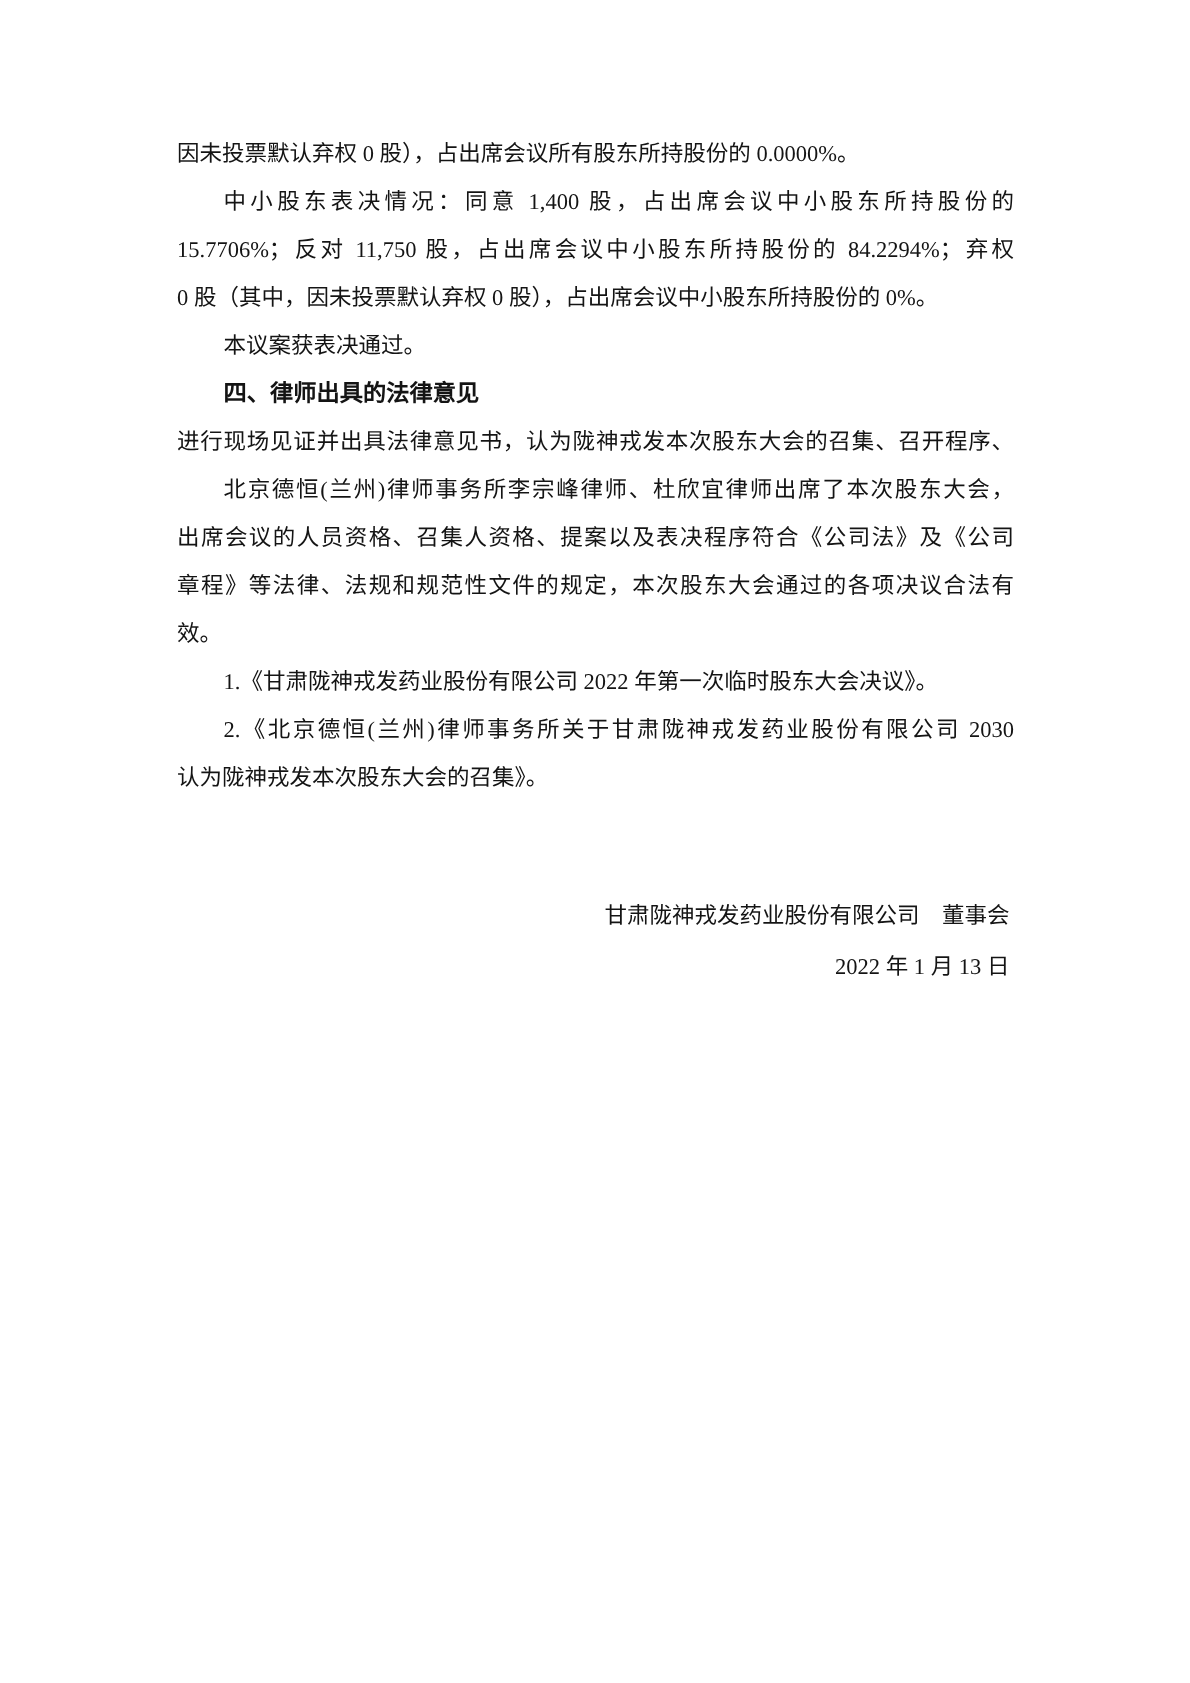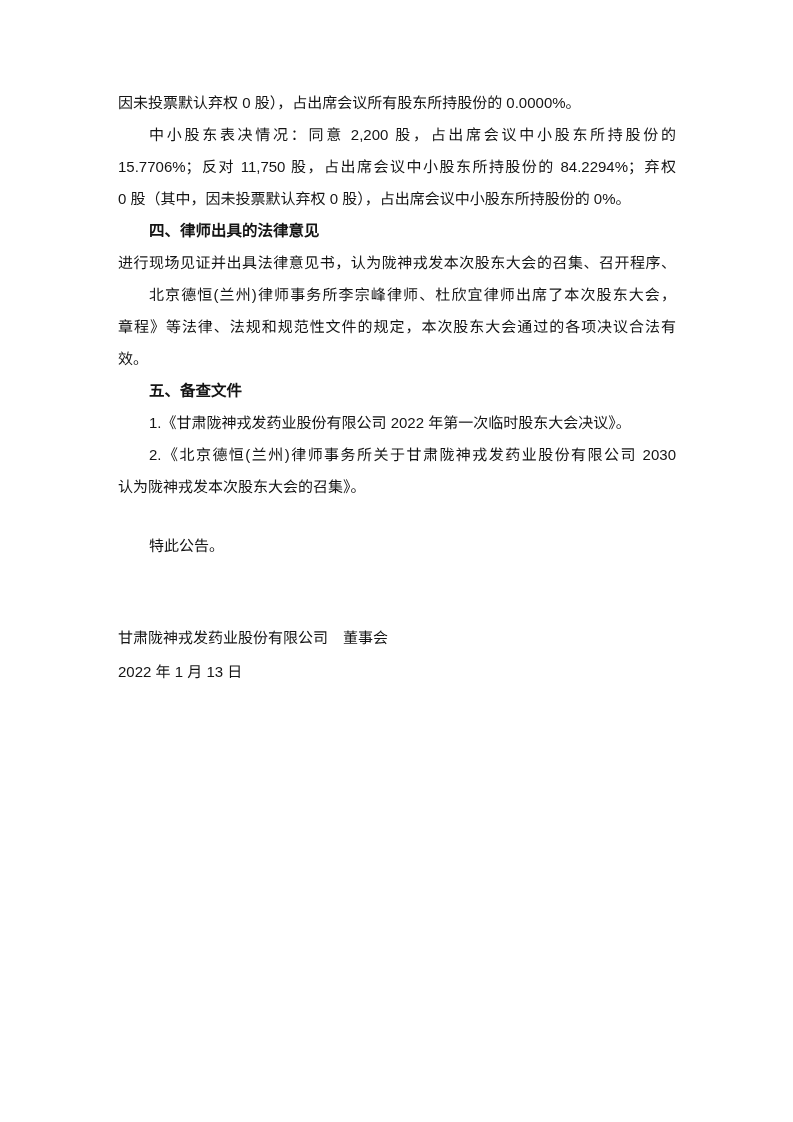--- a/index.html
+++ b/index.html
@@ -2,65 +2,65 @@
 <html lang="zh-CN"><head>
 <meta charset="utf-8">
 <style>
   html, body { margin: 0; padding: 0; background: #e8e8e8; }
   .page {
     position: relative;
     width: 793px;
     height: 1122px;
     margin: 0 auto;
     background: #ffffff;
-    font-family: Liberation Sans, sans-serif;
+    font-family: Liberation Serif, serif;
     font-size: 15px;
     color: #141414;
     overflow: hidden;
   }
   .content {
     position: absolute;
     left: 118px;
     top: 87px;
     width: 558px;
   }
   .ln {
     line-height: 32px;
     min-height: 32px;
     white-space: normal;
   }
   .ind  { text-indent: 31px; }
   .just { text-align: justify; text-align-last: justify; }
   .bold { font-weight: bold; font-size: 15.5px; }
-  .right { text-align: left; padding-right: 3px; }
+  .right { text-align: right; padding-right: 3px; }
   .gap-closing   { margin-top: 27px; }
   .gap-signature { margin-top: 60px; }
   .gap-date      { margin-top: 2px; }
 </style>
 </head>
 <body>
 
 <div class="page">
   <div class="content">
 
     <div class="ln">因未投票默认弃权 0 股），占出席会议所有股东所持股份的 0.0000%。</div>
-    <div class="ln ind just">中小股东表决情况：同意 2,200 股，占出席会议中小股东所持股份的</div>
+    <div class="ln ind just">中小股东表决情况：同意 1,400 股，占出席会议中小股东所持股份的</div>
     <div class="ln just">15.7706%；反对 11,750 股，占出席会议中小股东所持股份的 84.2294%；弃权</div>
     <div class="ln">0 股（其中，因未投票默认弃权 0 股），占出席会议中小股东所持股份的 0%。</div>
+    <div class="ln ind">本议案获表决通过。</div>
 
     <div class="ln ind bold">四、律师出具的法律意见</div>
     <div class="ln just">进行现场见证并出具法律意见书，认为陇神戎发本次股东大会的召集、召开程序、</div>
     <div class="ln ind just">北京德恒(兰州)律师事务所李宗峰律师、杜欣宜律师出席了本次股东大会，</div>
+    <div class="ln just">出席会议的人员资格、召集人资格、提案以及表决程序符合《公司法》及《公司</div>
     <div class="ln just">章程》等法律、法规和规范性文件的规定，本次股东大会通过的各项决议合法有</div>
     <div class="ln">效。</div>
 
-    <div class="ln ind bold">五、备查文件</div>
     <div class="ln ind">1.《甘肃陇神戎发药业股份有限公司 2022 年第一次临时股东大会决议》。</div>
     <div class="ln ind just">2.《北京德恒(兰州)律师事务所关于甘肃陇神戎发药业股份有限公司 2030</div>
     <div class="ln">认为陇神戎发本次股东大会的召集》。</div>
 
-    <div class="ln ind gap-closing">特此公告。</div>
 
     <div class="ln right gap-signature">甘肃陇神戎发药业股份有限公司　董事会</div>
     <div class="ln right gap-date">2022 年 1 月 13 日</div>
 
   </div>
 </div>
 
 </body></html>

